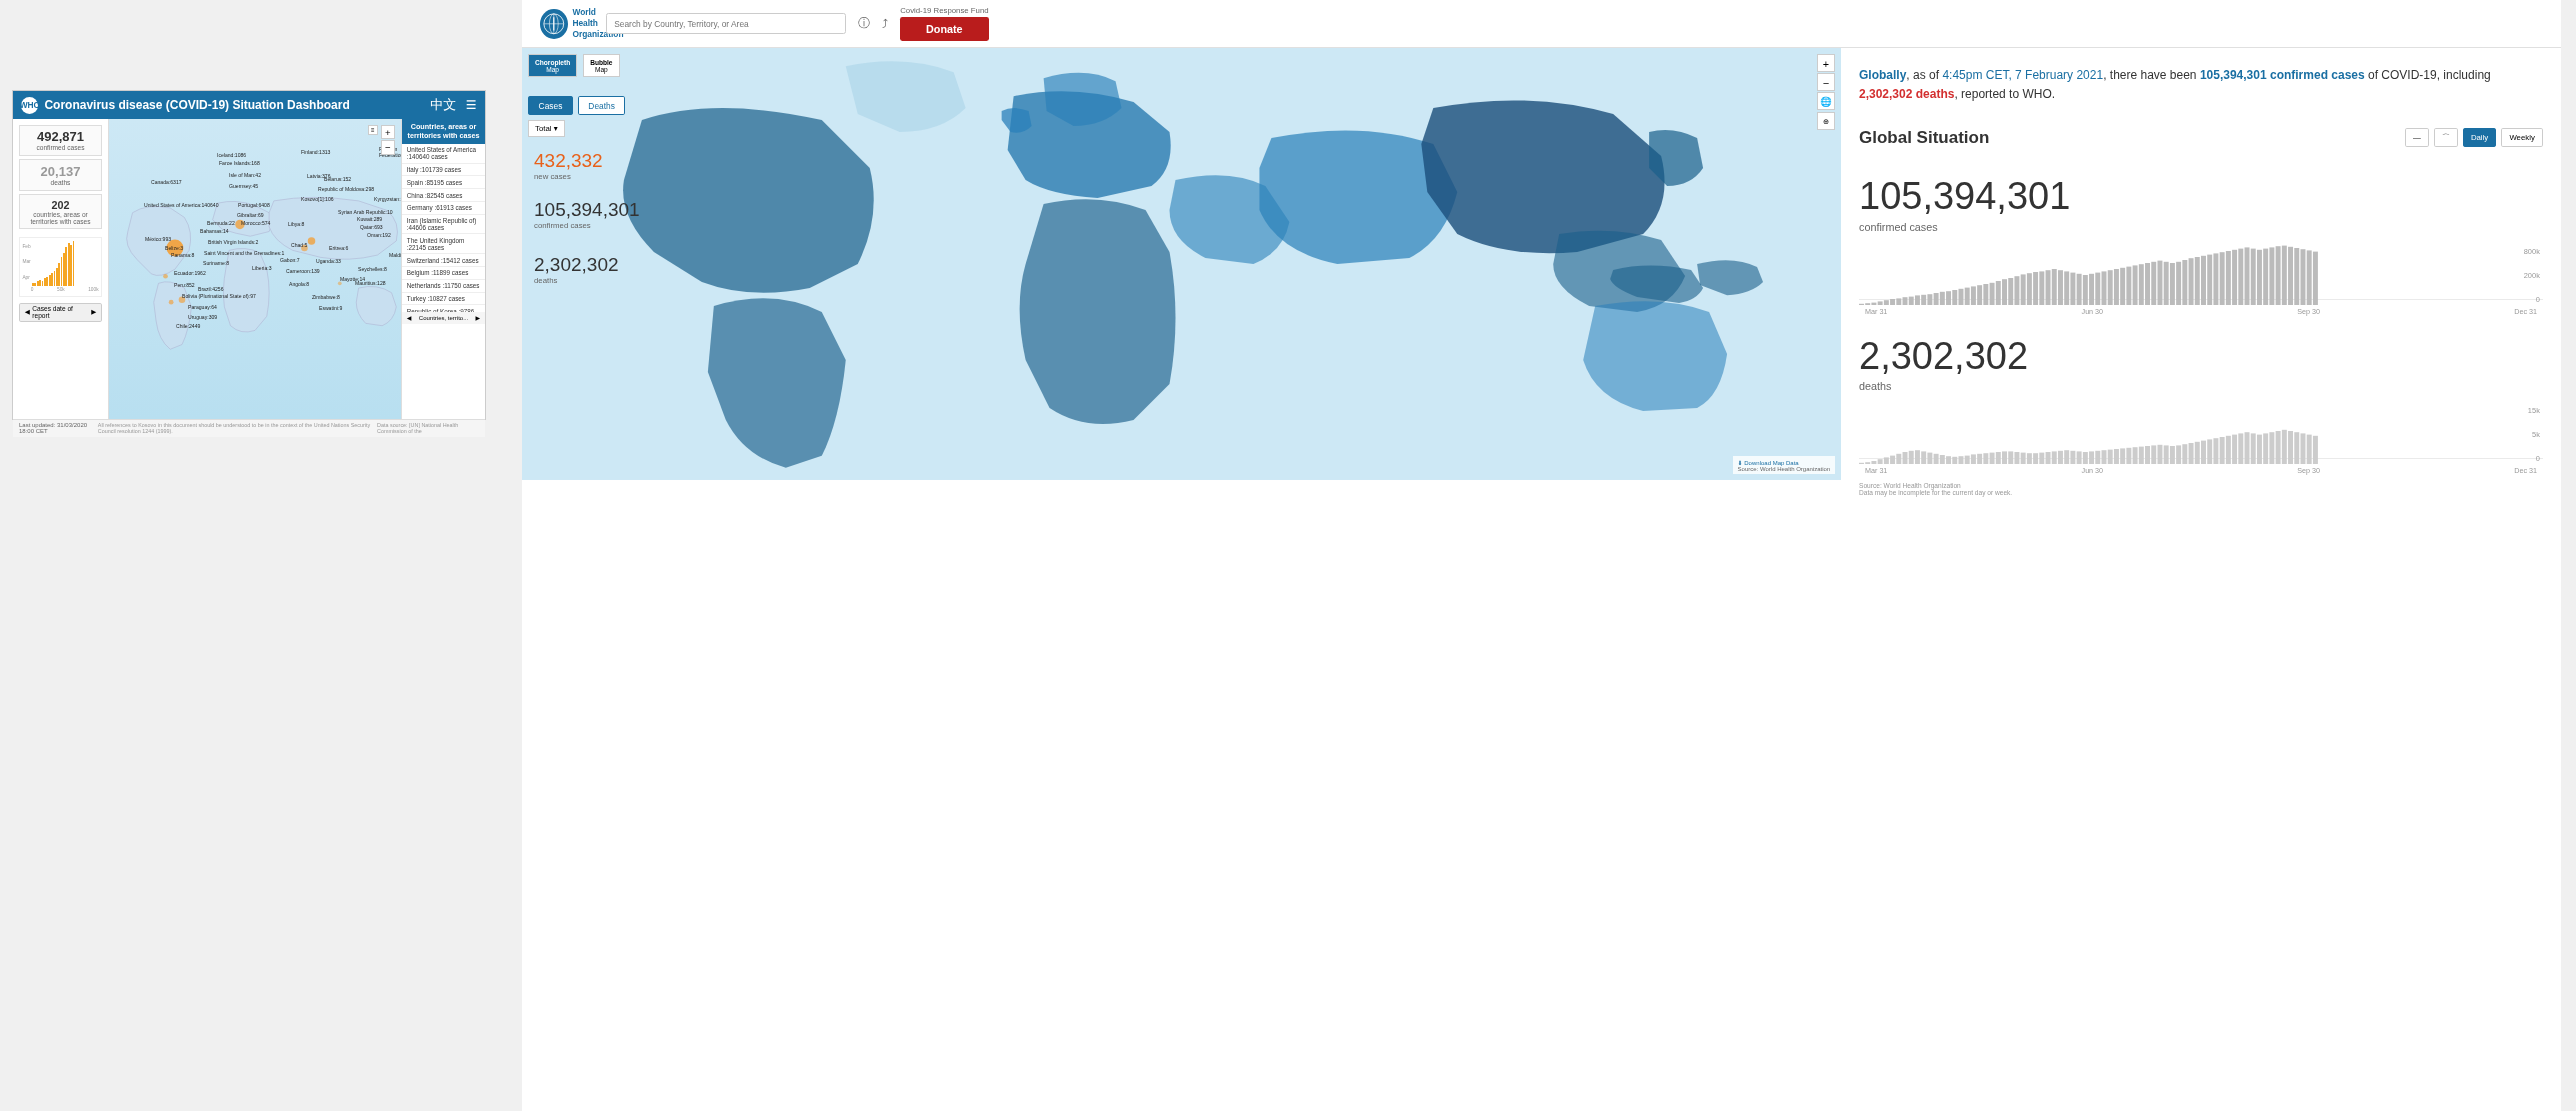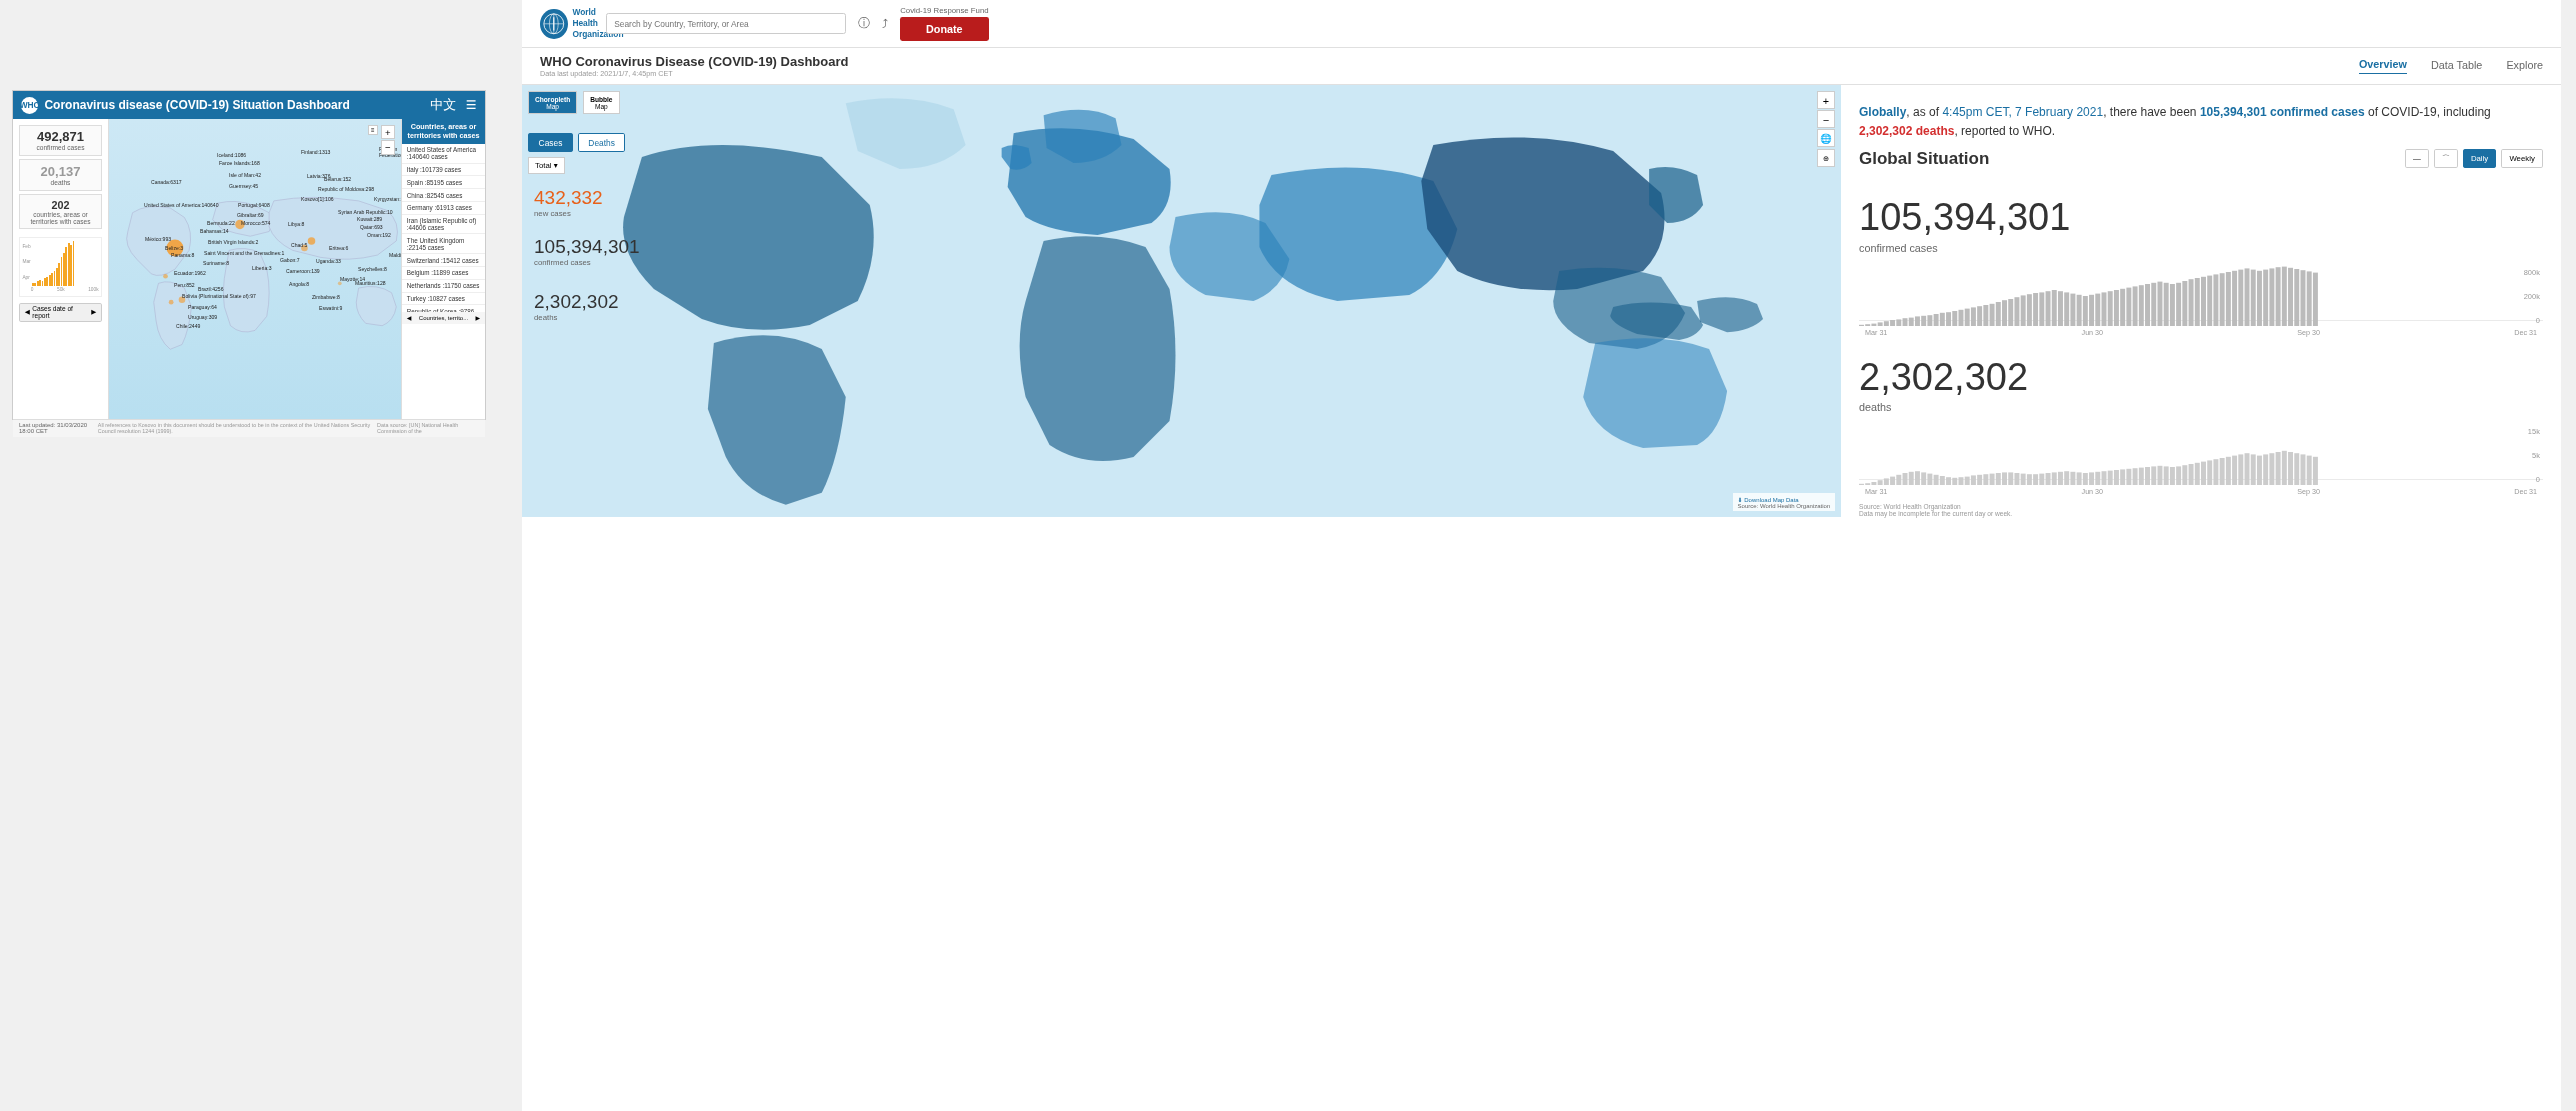--- a/index.html
+++ b/index.html
@@ -409,21 +409,21 @@
     .right-sidebar {
       width: 720px;
       background: white;
       padding: 18px;
       overflow-y: auto;
     }
     .global-text {
       font-size: 12px;
       color: #333;
       line-height: 1.6;
-      margin-bottom: 8px;
+      margin-bottom: 24px;
     }
     .global-text .globally { color: #1a6fa3; font-weight: bold; }
     .global-text .datetime { color: #1a6fa3; }
     .global-text .confirmed { color: #1a6fa3; font-weight: bold; }
     .global-text .deaths { color: #d32f2f; font-weight: bold; }
     .global-situation-title {
       font-size: 17px;
       font-weight: 600;
       color: #333;
       margin-bottom: 27px;
@@ -715,31 +715,20 @@
     <div class="header-icons">
       <span class="header-icon">ⓘ</span>
       <span class="header-icon">⤴</span>
     </div>
     <div style="display:flex;flex-direction:column;align-items:flex-end;gap:2.4px;">
       <span style="font-size:7.8px;color:#666;">Covid-19 Response Fund</span>
       <button class="donate-btn">Donate</button>
     </div>
   </div>
 
-  <div class="right-sub-header">
-    <div class="dashboard-title-area">
-      <h2>WHO Coronavirus Disease (COVID-19) Dashboard</h2>
-      <p>Data last updated: 2021/1/7, 4:45pm CET</p>
-    </div>
-    <div class="nav-tabs">
-      <span class="nav-tab active">Overview</span>
-      <span class="nav-tab">Data Table</span>
-      <span class="nav-tab">Explore</span>
-    </div>
-  </div>
 
   <div class="right-content">
 
     <div class="map-section">
 
       <div class="map-controls-top">
         <div class="map-control-box active">
           <div style="font-size:6.6px;font-weight:bold;">Choropleth</div>
           <div style="font-size:6.6px;">Map</div>
         </div>

